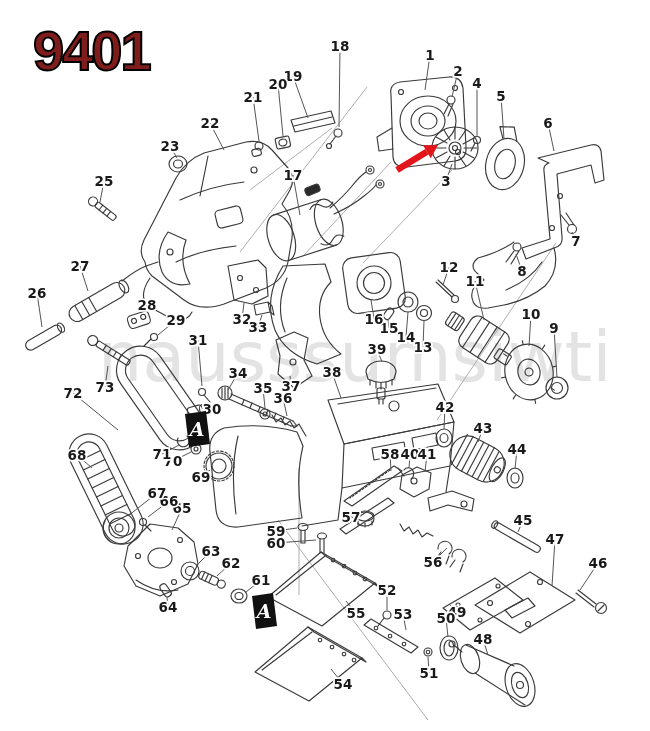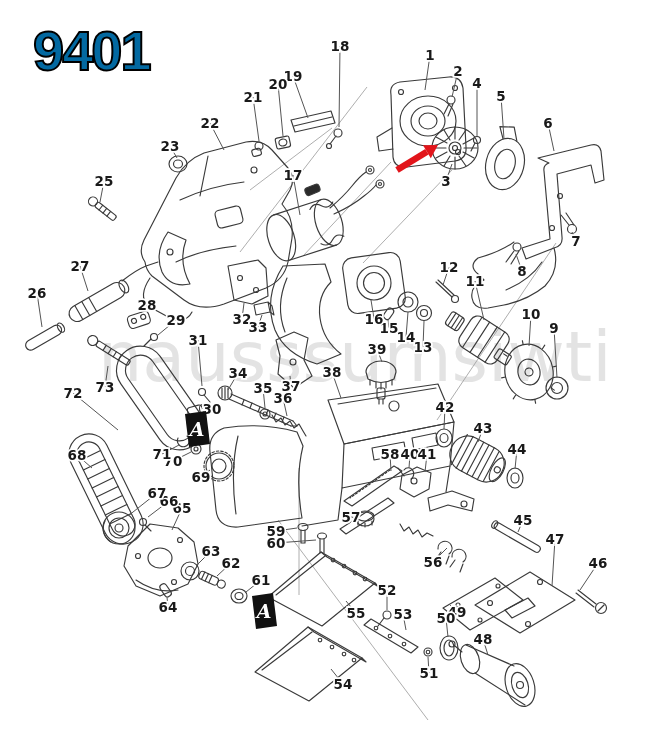--- a/index.html
+++ b/index.html
@@ -1,21 +1,21 @@
 <!DOCTYPE html>
 <html><head>
 <meta charset="utf-8">
 <style>
   html,body{margin:0;padding:0;background:#ffffff;}
   body{width:650px;height:731px;position:relative;overflow:hidden;font-family:"Liberation Sans",sans-serif;}
   #watermark{position:absolute;left:98px;top:316px;z-index:0;font-family:"DejaVu Sans",sans-serif;
              font-size:70px;color:#c8c8c8;opacity:.5;letter-spacing:0;white-space:nowrap;pointer-events:none;}
   #diagram{position:absolute;left:0;top:0;z-index:1;}
   #title{position:absolute;left:33px;top:18px;z-index:2;font-size:56px;font-weight:bold;
-         letter-spacing:-2px;color:#0369a1;-webkit-text-stroke:2px #000;}
+         letter-spacing:-2px;color:#7f1d1d;-webkit-text-stroke:2px #000;}
   .art{stroke:#3a3a3a;stroke-width:1.15;fill:none;stroke-linecap:round;stroke-linejoin:round;}
   .aux{stroke:#999;stroke-width:.8;fill:none;}
   .leader{stroke:#555;stroke-width:1;}
   text.callout{font-family:"DejaVu Sans",sans-serif;font-size:13.5px;font-weight:600;fill:#191919;
                text-anchor:middle;stroke:#fff;stroke-width:3.5px;paint-order:stroke;}
   text.marker-a{font-family:"DejaVu Serif",serif;font-size:19px;font-weight:bold;font-style:italic;
                 fill:#fff;text-anchor:middle;stroke:none;}
 </style>
 </head>
 <body>

